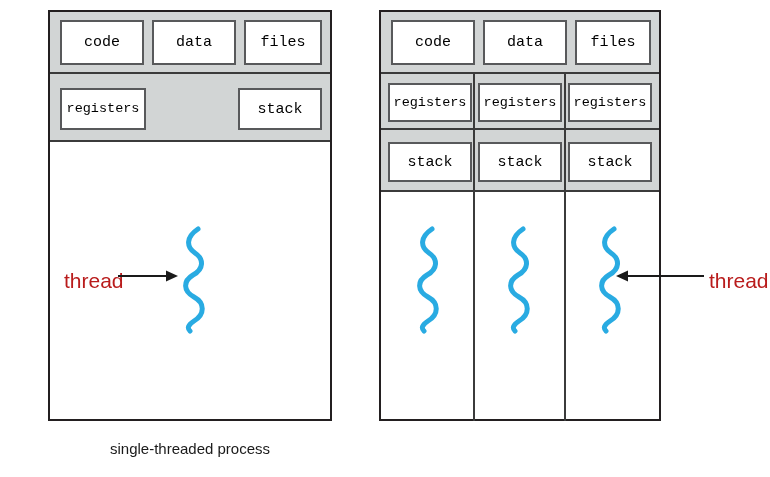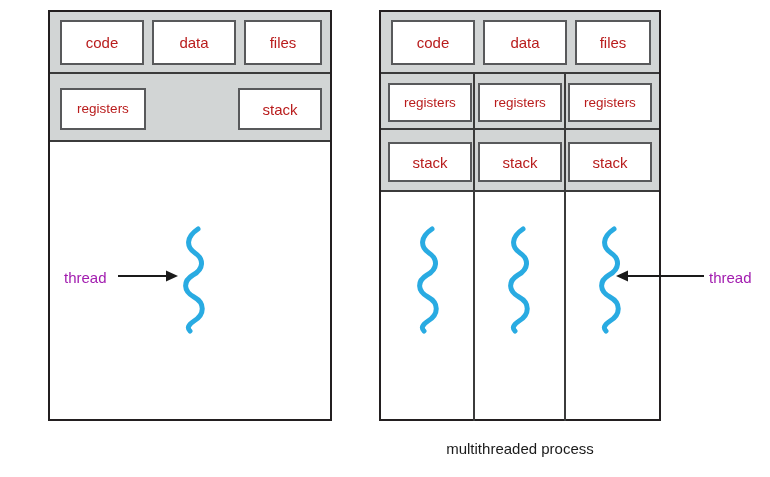--- a/index.html
+++ b/index.html
@@ -37,44 +37,45 @@
     position: absolute;
     box-sizing: border-box;
     background: #ffffff;
     border: 2px solid #58595b;
     display: flex;
     align-items: center;
     justify-content: center;
   }
   .cell span {
     font-size: 15px;
-    color: #b91c1c;
+    color: #000000;
     line-height: 1;
     white-space: nowrap;
+    font-family: Liberation Mono, monospace;
   }
   .cell.narrow span { font-size: 13.5px; text-align: right; }
 
   
   .divider {
     position: absolute;
     width: 2px;
     background: #3b3b3b;
   }
 
   
   .squiggle {
     position: absolute;
     pointer-events: none;
   }
 
   
   .annot-label {
     position: absolute;
-    font-size: 15px;
-    color: #a21caf;
+    font-size: 21px;
+    color: #b91c1c;
     white-space: nowrap;
     line-height: 1;
   }
   .annot-arrow { position: absolute; }
 
   
   .caption {
     position: absolute;
     font-size: 15px;
     color: #1a1a1a;
@@ -119,20 +120,21 @@
              C 5 56, 5 66, 16 72 C 27 78, 27 89, 16 96
              C 10 100, 9 103, 12 106" fill="none" stroke="#29abe2" stroke-width="5" stroke-linecap="round" stroke-linejoin="round"></path>
   </svg>
 
   <div class="annot-label" style="left:64px; top:270px;">thread</div>
   <svg class="annot-arrow" style="left:118px; top:268px;" width="62" height="16" viewBox="0 0 62 16">
     <line x1="0" y1="8" x2="48" y2="8" stroke="#1a1a1a" stroke-width="2"></line>
     <polygon points="48,2.5 60,8 48,13.5" fill="#1a1a1a"></polygon>
   </svg>
 
+  <div class="caption" style="left:48px; top:441px; width:284px;">single-threaded process</div>
 
   <div class="process-frame" style="left:379px; top:10px; width:282px; height:411px;">
   </div>
 
   <div class="grey-band" style="left:381px; top:12px; width:278px; height:62px;">
   </div>
 
   <div class="cell" style="left:391px; top:20px; width:84px; height:45px;">
     <span>code</span>
   </div>
@@ -187,15 +189,14 @@
              C 5 56, 5 66, 16 72 C 27 78, 27 89, 16 96
              C 10 100, 9 103, 12 106" fill="none" stroke="#29abe2" stroke-width="5" stroke-linecap="round" stroke-linejoin="round"></path>
   </svg>
 
   <svg class="annot-arrow" style="left:616px; top:268px;" width="88" height="16" viewBox="0 0 88 16">
     <line x1="12" y1="8" x2="88" y2="8" stroke="#1a1a1a" stroke-width="2"></line>
     <polygon points="12,2.5 0,8 12,13.5" fill="#1a1a1a"></polygon>
   </svg>
   <div class="annot-label" style="left:709px; top:270px;">thread</div>
 
-  <div class="caption" style="left:379px; top:441px; width:282px;">multithreaded process</div>
 
 </div>
 
 </body></html>

